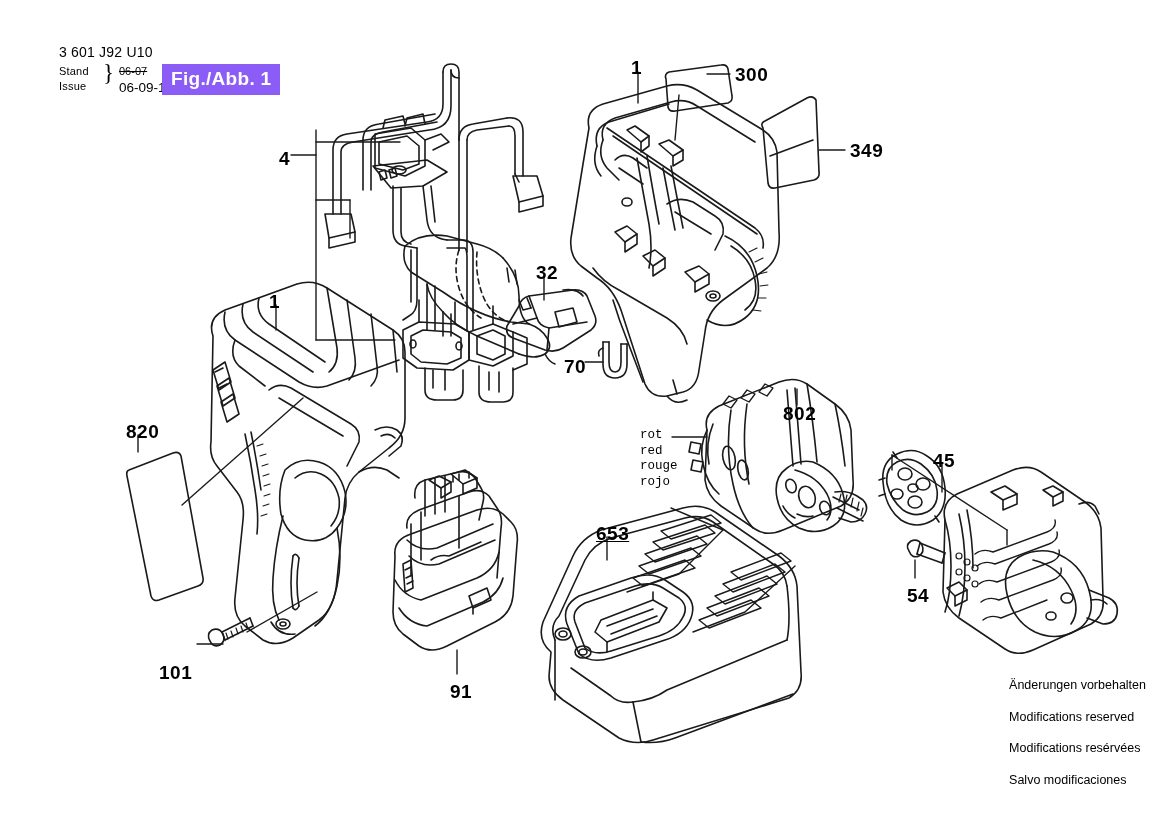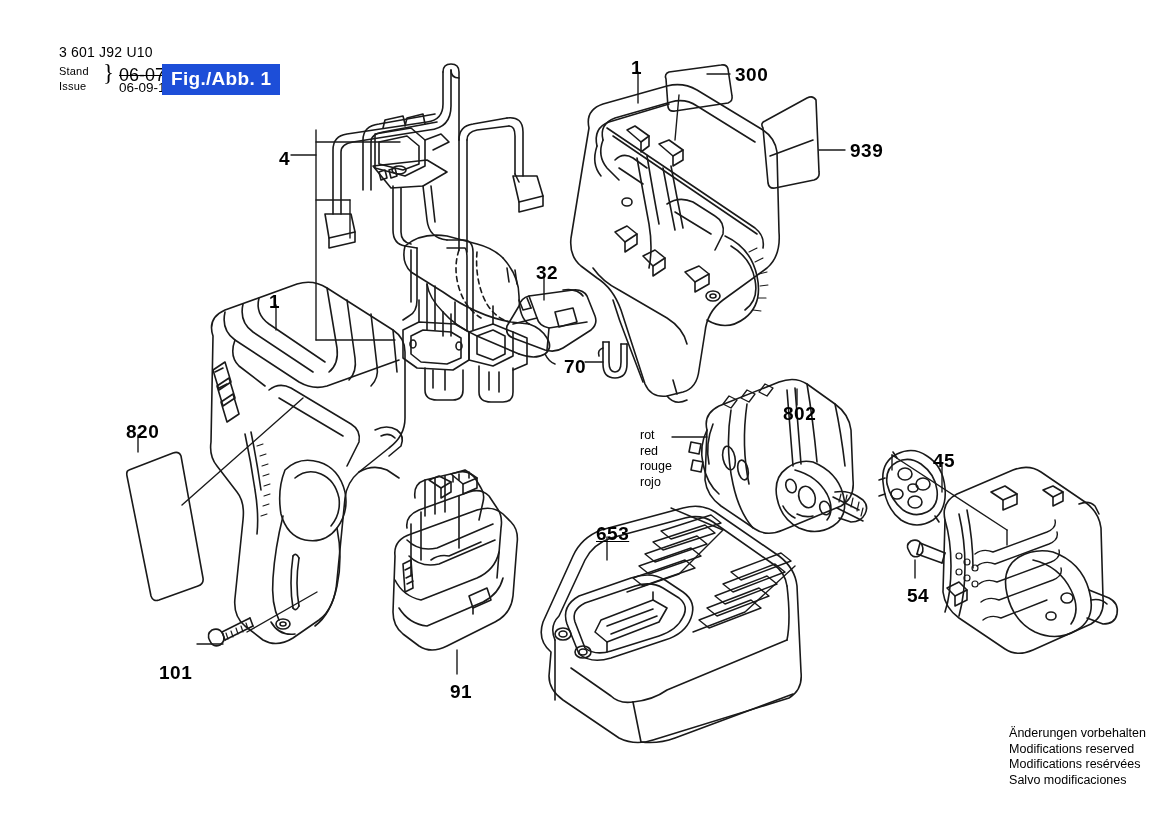--- a/index.html
+++ b/index.html
@@ -12,46 +12,46 @@
   #sheet{position:absolute;left:7px;top:0;width:1169px;height:826px;}
   svg.layer{position:absolute;left:0;top:0;width:1169px;height:826px;}
 
   
   .hdr{position:absolute;font-size:11px;letter-spacing:.2px;}
   #order-no{left:52px;top:44px;font-size:14px;}
   #stand-row{left:52px;top:65px;}
   #issue-row{left:52px;top:80px;}
   .brace{position:absolute;left:96px;top:61px;font-size:23px;line-height:23px;
          font-family:"Liberation Serif", serif;}
-  #stand-date{position:absolute;left:112px;top:65px;font-size:18px;
+  #stand-date{position:absolute;left:112px;top:65px;font-size:11px;
               text-decoration:line-through;}
   #issue-date{position:absolute;left:112px;top:80px;font-size:13.5px;}
 
   #fig-badge{
     position:absolute;left:155px;top:64px;
-    background:#1d4ed8;color:#fff;
+    background:#8b5cf6;color:#fff;
     font-size:19px;font-weight:bold;letter-spacing:.3px;
     padding:4px 9px 5px 9px;
     white-space:nowrap;
   }
 
   
   .callout{
     position:absolute;font-size:19px;font-weight:bold;
     letter-spacing:.5px;white-space:nowrap;
   }
   .smalltxt{
     position:absolute;font-size:12.5px;line-height:15.5px;white-space:nowrap;
   }
   #footer-note{
     position:absolute;right:30px;bottom:38px;text-align:left;
     font-size:12.5px;line-height:15.5px;
   }
-  #footer-note div{white-space:nowrap;}
-  #color-note{left:633px;top:428px;}
+  #footer-note div{white-space:nowrap;margin-top:16px;}
+  #color-note{left:633px;top:428px;font-family:Liberation Mono, monospace;}
   #color-note div{white-space:nowrap;}
 </style>
 </head>
 <body>
 
 <div id="sheet">
 
   <div class="hdr" id="order-no">3 601 J92 U10</div>
   <div class="hdr" id="stand-row">Stand</div>
   <div class="hdr" id="issue-row">Issue</div>
@@ -581,21 +581,21 @@
         <path d="M948,596 L948,606 L960,600 L960,590"></path>
       </g>
 
     </g>
   </svg>
 
   <div class="callout" style="left:272px;top:148px;">4</div>
   <div class="callout" style="left:262px;top:291px;">1</div>
   <div class="callout" style="left:624px;top:57px;">1</div>
   <div class="callout" style="left:728px;top:64px;">300</div>
-  <div class="callout" style="left:843px;top:140px;">939</div>
+  <div class="callout" style="left:843px;top:140px;">349</div>
   <div class="callout" style="left:529px;top:262px;">32</div>
   <div class="callout" style="left:557px;top:356px;">70</div>
   <div class="callout" style="left:119px;top:421px;">820</div>
   <div class="callout" style="left:152px;top:637px;margin-top:25px;">101</div>
   <div class="callout" style="left:443px;top:681px;">91</div>
   <div class="callout" style="left:589px;top:523px;text-decoration:underline;">653</div>
   <div class="callout" style="left:776px;top:375px;margin-top:28px;">802</div>
   <div class="callout" style="left:926px;top:450px;">45</div>
   <div class="callout" style="left:900px;top:585px;">54</div>
 

